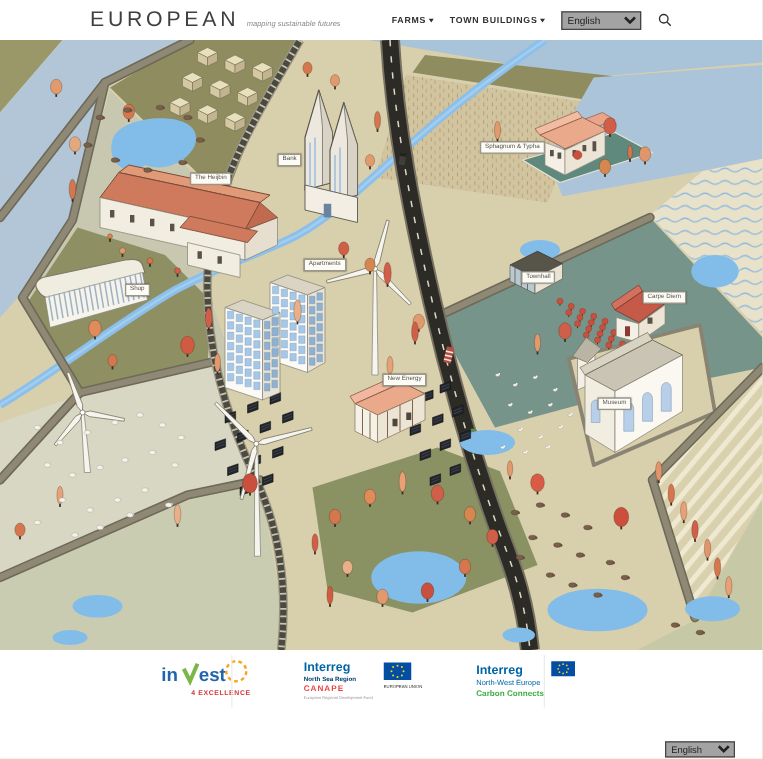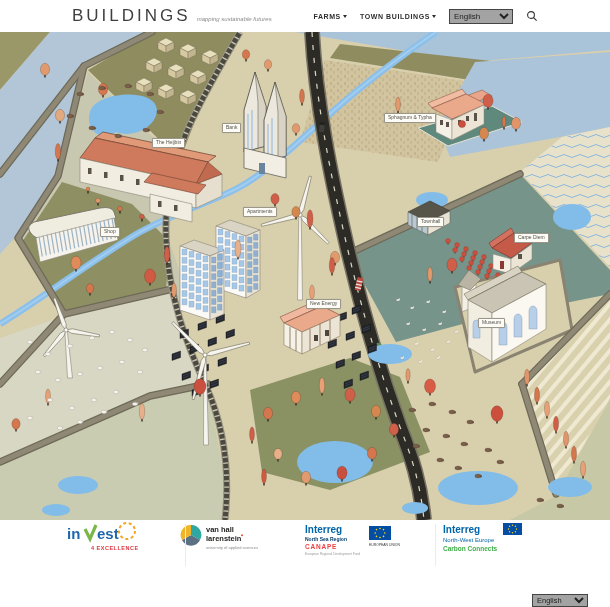--- a/index.html
+++ b/index.html
@@ -15,32 +15,32 @@
   .caret{width:0;height:0;border-left:2.5px solid transparent;border-right:2.5px solid transparent;border-top:3px solid #2e2e2e;margin-top:1px;}
   select{font-size:8px;height:15px;width:64px;border:1px solid #444;background:#a3a3a3;color:#222;}
   .search{cursor:pointer;display:flex;align-items:center;}
   
   #map{position:relative;width:610px;height:488px;background:#d8cfad;}
   #map svg{display:block;}
   .pill{position:absolute;background:#fcfbf6;border:0.5px solid #9a968a;color:#55524a;
         font-size:5px;line-height:1.5;padding:0 3px;border-radius:1px;white-space:nowrap;
         box-shadow:0 0 1px rgba(0,0,0,.25);cursor:pointer;z-index:3;}
   
-  footer{height:50px;background:#fff;display:flex;align-items:flex-start;justify-content:center;gap:38px;position:relative;}
+  footer{height:50px;background:#fff;display:flex;align-items:center;justify-content:center;gap:38px;position:relative;}
   .sep{position:absolute;top:4px;bottom:4px;width:1px;background:#ececec;}
   .logo{display:block;cursor:pointer;text-decoration:none;}
   .lang-bottom{position:absolute;right:22px;top:589px;}
   .lang-bottom select{width:56px;height:13px;font-size:7.5px;}
 </style>
 </head>
 <body>
 
 <header>
   <div class="brand-wrap">
-    <span class="brand">BUILDINGS</span>
+    <span class="brand">EUROPEAN</span>
     <span class="tagline">mapping sustainable futures</span>
   </div>
   <nav>
     <div class="nav-item">
       <span>FARMS</span>
       <span class="caret"></span>
     </div>
     <div class="nav-item">
       <span>TOWN BUILDINGS</span>
       <span class="caret"></span>
@@ -1147,33 +1147,20 @@
   <a class="logo">
     <svg width="76" height="34" viewBox="0 0 76 34">
       <text x="2" y="19" font-size="15" font-weight="bold" fill="#1f66ad" font-family="Liberation Sans,sans-serif">in</text>
       <polyline points="20,9 25,19 31,5" stroke="#7ab648" stroke-width="3.2" fill="none"></polyline>
       <text x="32" y="19" font-size="15" font-weight="bold" fill="#1f66ad" font-family="Liberation Sans,sans-serif">est</text>
       <circle cx="62" cy="11" r="8" fill="none" stroke="#f5a623" stroke-width="2" stroke-dasharray="3 2.6"></circle>
       <text x="26" y="30" font-size="5.5" font-weight="bold" fill="#d6383f" letter-spacing="0.5" font-family="Liberation Sans,sans-serif">4 EXCELLENCE</text>
     </svg>
   </a>
 
-  <a class="logo">
-    <svg width="86" height="34" viewBox="0 0 86 34">
-      <g>
-        <path d="M12,15 L12,5 A10,10 0 0 1 21,20 Z" fill="#2fa8a2"></path>
-        <path d="M12,15 L21,20 A10,10 0 0 1 3,20 Z" fill="#5b7083"></path>
-        <path d="M12,15 L3,20 A10,10 0 0 1 12,5 Z" fill="#f0b429"></path>
-      </g>
-      <text x="27" y="12" font-size="7.5" font-weight="bold" fill="#1d1d1b" font-family="Liberation Sans,sans-serif">van hall</text>
-      <text x="27" y="21" font-size="7.5" font-weight="bold" fill="#1d1d1b" font-family="Liberation Sans,sans-serif">larenstein</text>
-      <circle cx="63" cy="15.2" r="1" fill="#e8502e"></circle>
-      <text x="27" y="29" font-size="4" fill="#8a8a8a" font-family="Liberation Sans,sans-serif">university of applied sciences</text>
-    </svg>
-  </a>
 
   <a class="logo">
     <svg width="100" height="38" viewBox="0 0 100 38">
       <text x="2" y="13" font-size="10" font-weight="bold" fill="#0065a8" font-family="Liberation Sans,sans-serif">Interreg</text>
       <text x="2" y="21" font-size="5" font-weight="bold" fill="#003d6e" font-family="Liberation Sans,sans-serif">North Sea Region</text>
       <text x="2" y="29" font-size="6.5" font-weight="bold" fill="#ee3f3f" letter-spacing="0.8" font-family="Liberation Sans,sans-serif">CANAPE</text>
       <text x="2" y="35" font-size="3.2" fill="#999" font-family="Liberation Sans,sans-serif">European Regional Development Fund</text>
       <g>
         <rect x="66" y="6" width="22" height="14" fill="#034ea2"></rect>
         <g fill="#ffd617">

